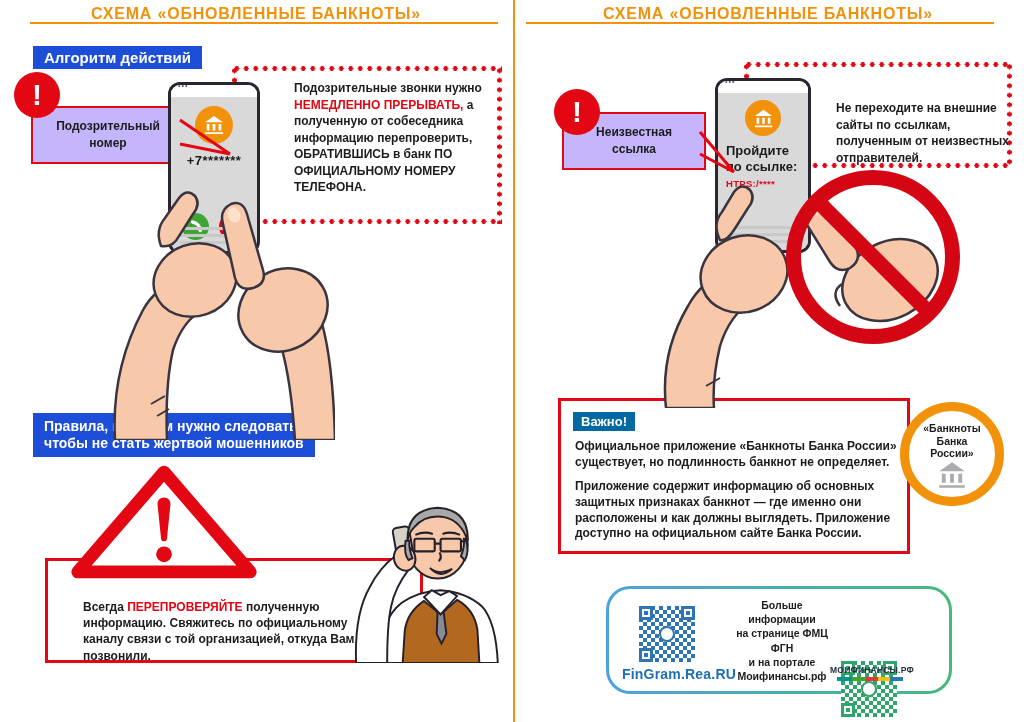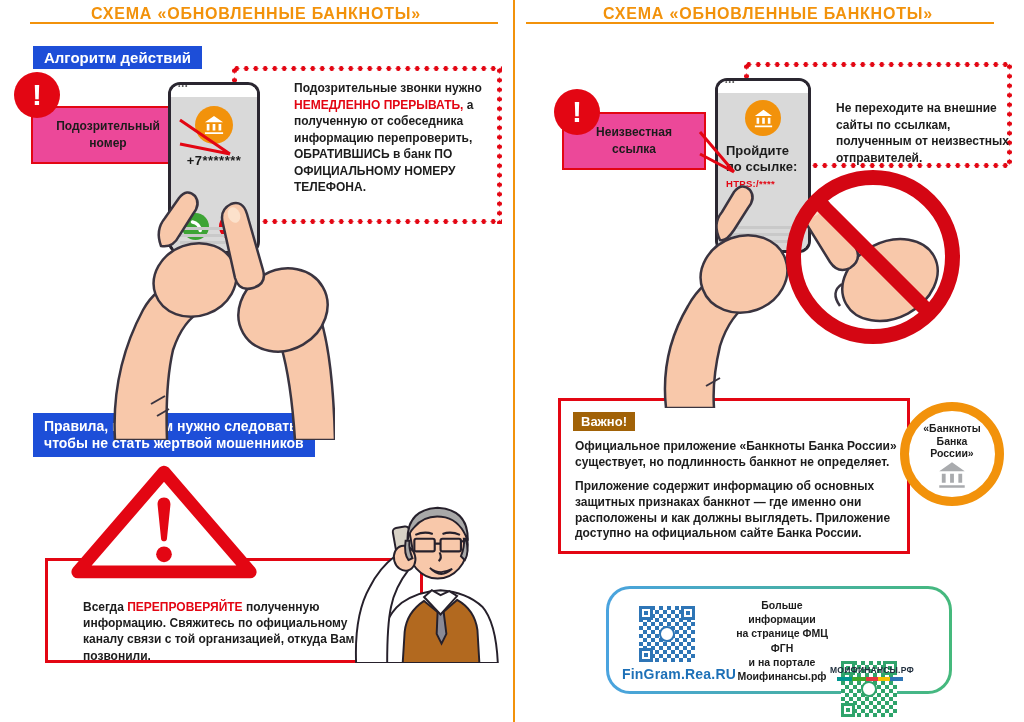--- a/index.html
+++ b/index.html
@@ -8,21 +8,21 @@
   .abs{position:absolute;}
 
   
   .hdr-title{top:5px;width:512px;text-align:center;font-size:16px;font-weight:bold;
              letter-spacing:.8px;color:#F2920B;}
   .hdr-line{top:22px;height:2px;background:#F2920B;}
   .divider{left:513px;top:0;width:2px;height:722px;background:#F2920B;}
   .obadge{background:#1d4ed8;color:#fff;font-weight:bold;margin-top:8px;}
   .warn-circle{width:46px;height:46px;border-radius:50%;background:#E30613;color:#fff;
                text-align:center;font-weight:900;font-size:30px;line-height:46px;z-index:3;}
-  .callout{background:#ec4899;border:2.5px solid #E30613;z-index:2;display:flex;
+  .callout{background:#c4b5fd;border:2.5px solid #E30613;z-index:2;display:flex;
            align-items:center;justify-content:center;text-align:center;
            font-weight:bold;font-size:12px;line-height:1.45;}
   .tail{z-index:7;}
 
   
   .dotbox{z-index:0;}
   .d-h{position:absolute;height:5px;left:0;right:0;
        background-image:radial-gradient(circle,#E30613 2.3px,rgba(0,0,0,0) 2.6px);
        background-size:9.5px 5px;background-repeat:repeat-x;}
   .d-v{position:absolute;width:5px;top:0;bottom:0;
@@ -45,21 +45,21 @@
   .btn-row{position:absolute;left:11px;right:11px;top:116px;display:flex;justify-content:space-between;}
   .call-btn{width:27px;height:27px;border-radius:50%;display:flex;align-items:center;justify-content:center;}
   .green{background:#3DA435}.redbg{background:#E30613}
   .scr-lines{position:absolute;left:9px;right:9px;bottom:7px;}
   .scr-lines div{height:3px;background:#C9C9C9;margin-top:4px;}
   .msg{margin:7px 0 0 8px;font-weight:bold;font-size:13px;line-height:1.25;}
   .link{margin:2px 0 10px 8px;font-weight:bold;font-size:9.5px;color:#E30613;letter-spacing:.3px;}
 
   
   .imp-box{border:3px solid #E30613;background:#fff;z-index:1;}
-  .imp-badge{position:absolute;left:12px;top:11px;background:#a16207;color:#fff;
+  .imp-badge{position:absolute;left:12px;top:11px;background:#0369a1;color:#fff;
              font-weight:bold;font-size:13px;padding:2px 8px;}
   .imp-p{position:absolute;left:14px;width:322px;font-weight:bold;font-size:12px;line-height:1.32;}
 
   
   .ring{width:104px;height:104px;border:9px solid #F2920B;border-radius:50%;background:#fff;
         box-sizing:border-box;z-index:2;text-align:center;}
   .ring-text{margin-top:11px;font-weight:bold;font-size:10.5px;line-height:1.2;}
 
   
   .qr-outer{background:linear-gradient(90deg,#4AA3DF,#45B97C);border-radius:24px;z-index:1;}

